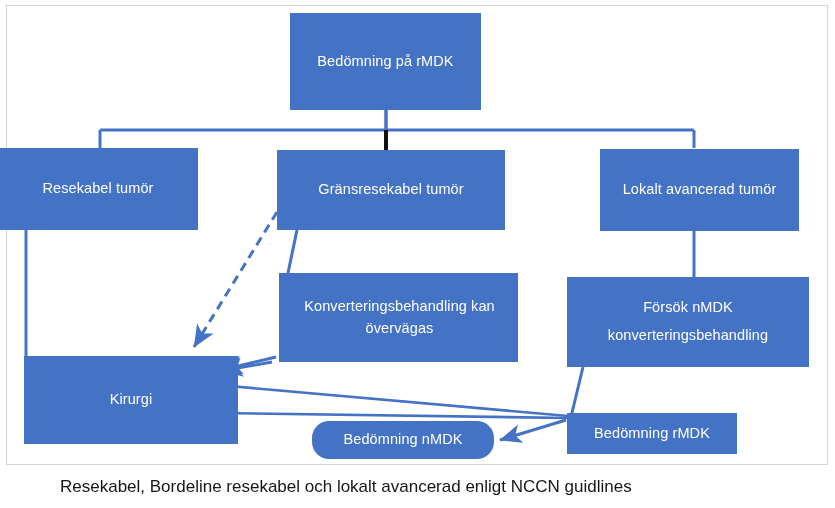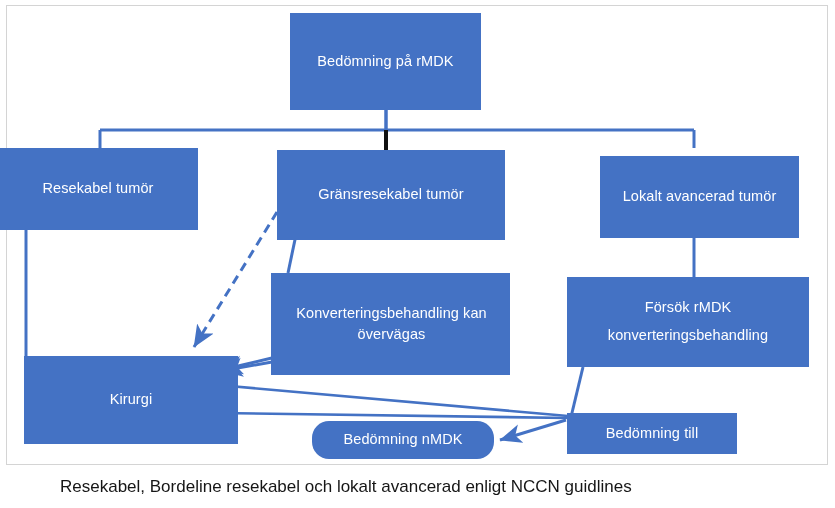--- a/index.html
+++ b/index.html
@@ -104,43 +104,43 @@
   </svg>
 
   <div class="node" style="left:290px;top:13px;width:191px;height:97px;">
     <span class="lbl">Bedömning på rMDK</span>
   </div>
 
   <div class="node" style="left:-2px;top:148px;width:200px;height:82px;">
     <span class="lbl">Resekabel tumör</span>
   </div>
 
-  <div class="node" style="left:277px;top:150px;width:228px;height:90px;">
+  <div class="node" style="left:277px;top:150px;width:228px;height:80px;">
     <span class="lbl">Gränsresekabel tumör</span>
   </div>
 
-  <div class="node" style="left:600px;top:156px;width:199px;height:82px;">
+  <div class="node" style="left:600px;top:149px;width:199px;height:82px;">
     <span class="lbl">Lokalt avancerad tumör</span>
   </div>
 
-  <div class="node" style="left:271px;top:273px;width:239px;height:102px;padding-left:8px;">
+  <div class="node" style="left:279px;top:273px;width:239px;height:89px;padding-left:8px;">
     <span class="lbl">Konverteringsbehandling kan övervägas</span>
   </div>
 
   <div class="node wide-lines" style="left:567px;top:277px;width:242px;height:90px;">
-    <span class="lbl">Försök rMDK konverteringsbehandling</span>
+    <span class="lbl">Försök nMDK konverteringsbehandling</span>
   </div>
 
   <div class="node" style="left:24px;top:356px;width:214px;height:88px;">
     <span class="lbl">Kirurgi</span>
   </div>
 
   <div class="node" style="left:312px;top:421px;width:182px;height:38px;border-radius:17px;">
     <span class="lbl">Bedömning nMDK</span>
   </div>
 
   <div class="node" style="left:567px;top:413px;width:170px;height:41px;">
-    <span class="lbl">Bedömning till</span>
+    <span class="lbl">Bedömning rMDK</span>
   </div>
 
   <div class="caption">Resekabel, Bordeline resekabel och lokalt avancerad enligt NCCN guidlines</div>
 
 </div>
 
 </body></html>

